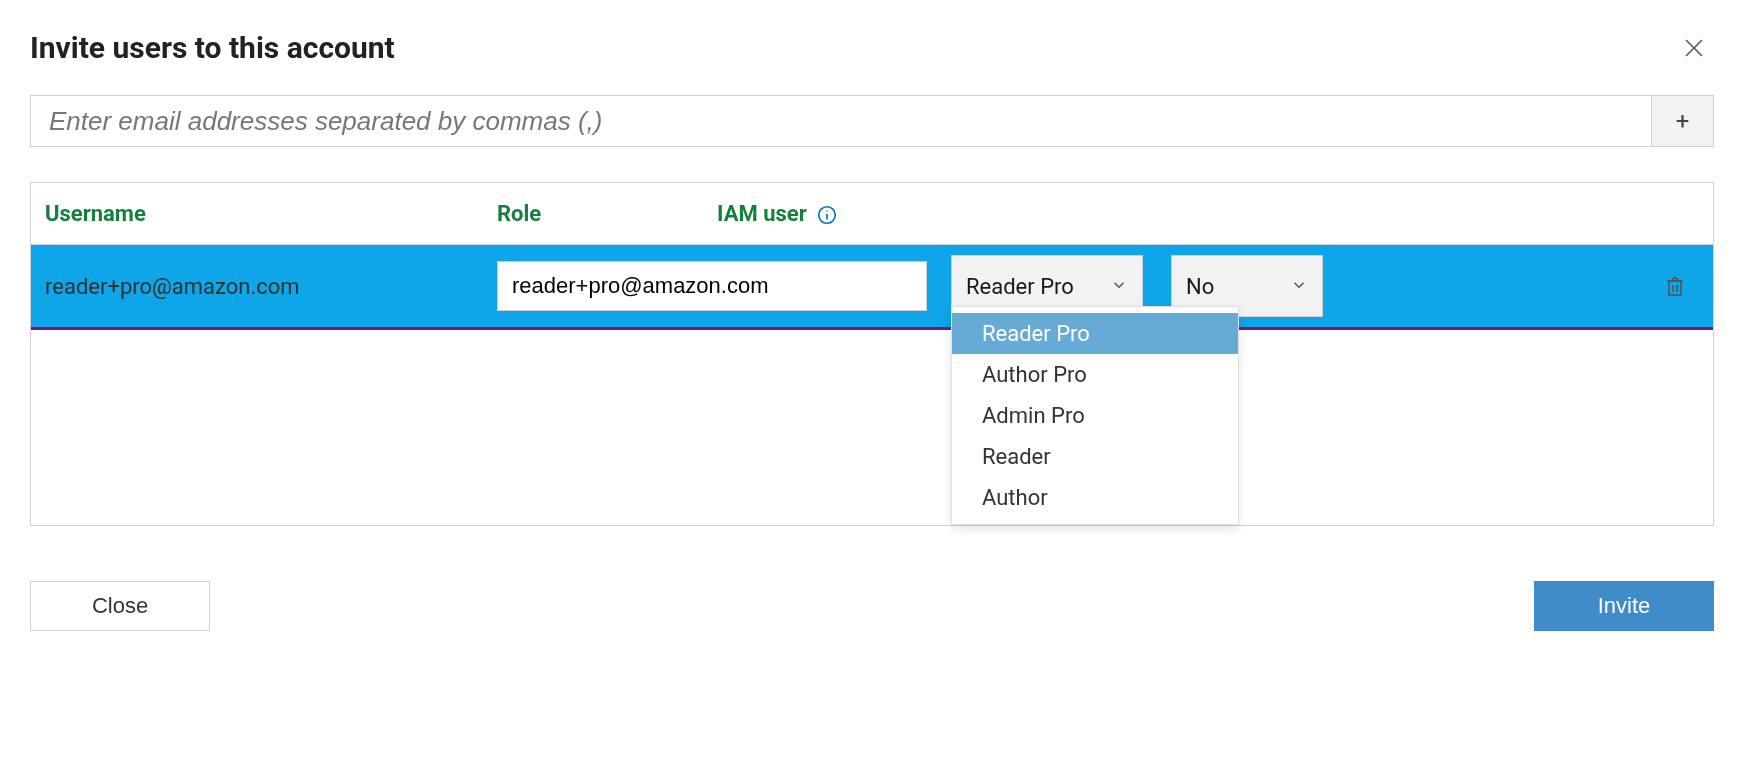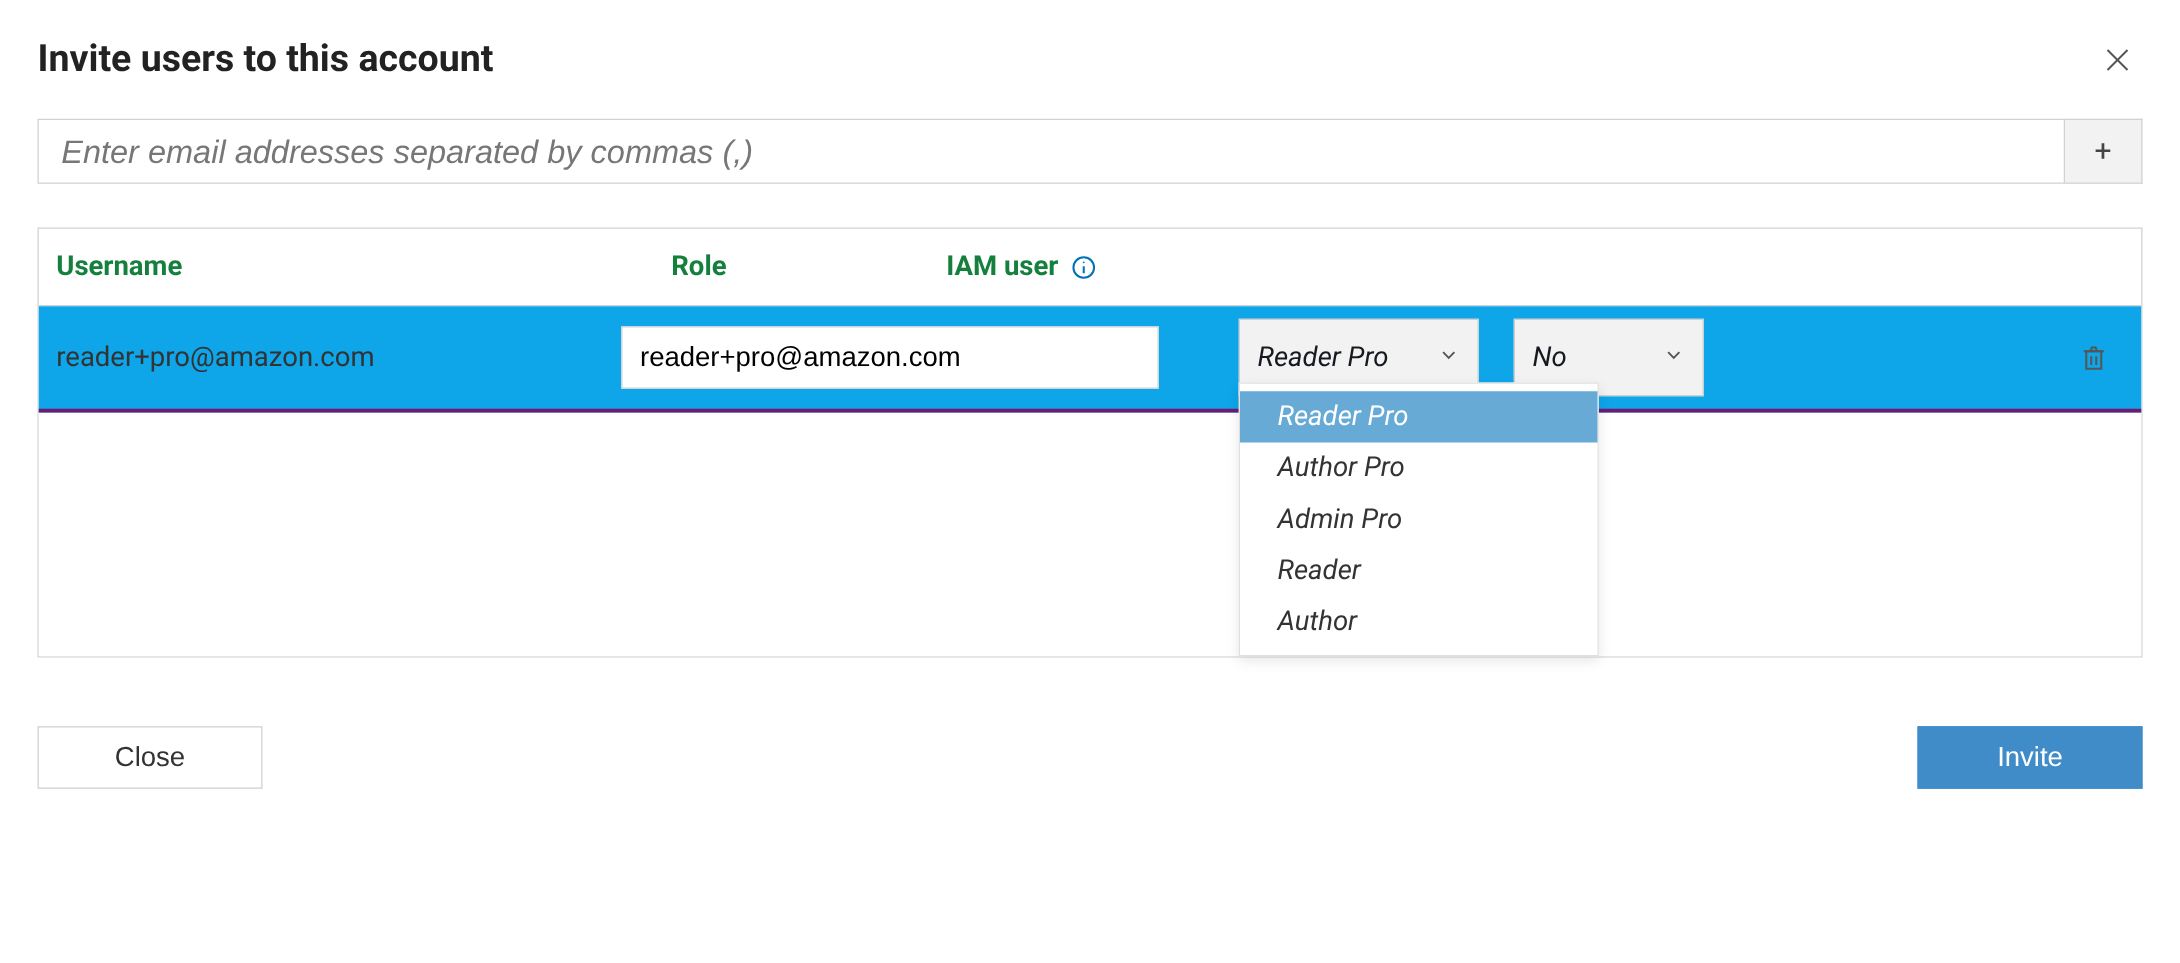--- a/index.html
+++ b/index.html
@@ -72,22 +72,22 @@
     display: flex;
     align-items: center;
     padding: 18px 14px;
     border-bottom: 1px solid #d1d1d1;
     font-weight: 700;
     font-size: 22px;
     color: #15803d;
   }
   .col-username { width: 452px; }
   .col-email    { width: 454px; }
-  .col-role     { width: 220px; margin-left: 40px; }
-  .col-iam      { width: 220px; display:flex; align-items:center; gap:9px;}
+  .col-role     { width: 220px; }
+  .col-iam      { width: 220px; display:flex; align-items:flex-end; gap:9px;}
   .col-actions  { flex: 1; text-align: right; padding-right: 12px; }
 
   .info-icon {
     display:inline-flex; width:22px; height:22px;
     color:#0073bb;
   }
   .info-icon svg { width:100%; height:100%; }
 
   .tbody {
     min-height: 280px;
@@ -114,21 +114,20 @@
     position: relative;
     display:inline-flex;
     align-items:center;
     justify-content:space-between;
     border:1px solid #cfcfcf;
     background:#f2f2f2;
     height:62px;
     padding: 0 14px;
     font-size:22px;
     cursor:pointer;
-    font-style:italic;
   }
   .select-role { width: 192px; }
   .select-iam  { width: 152px; }
   .chev {
     margin-left: 12px;
     display:inline-block;
   }
   .chev svg { width:18px; height:18px; color:#555; }
 
   .trash {

